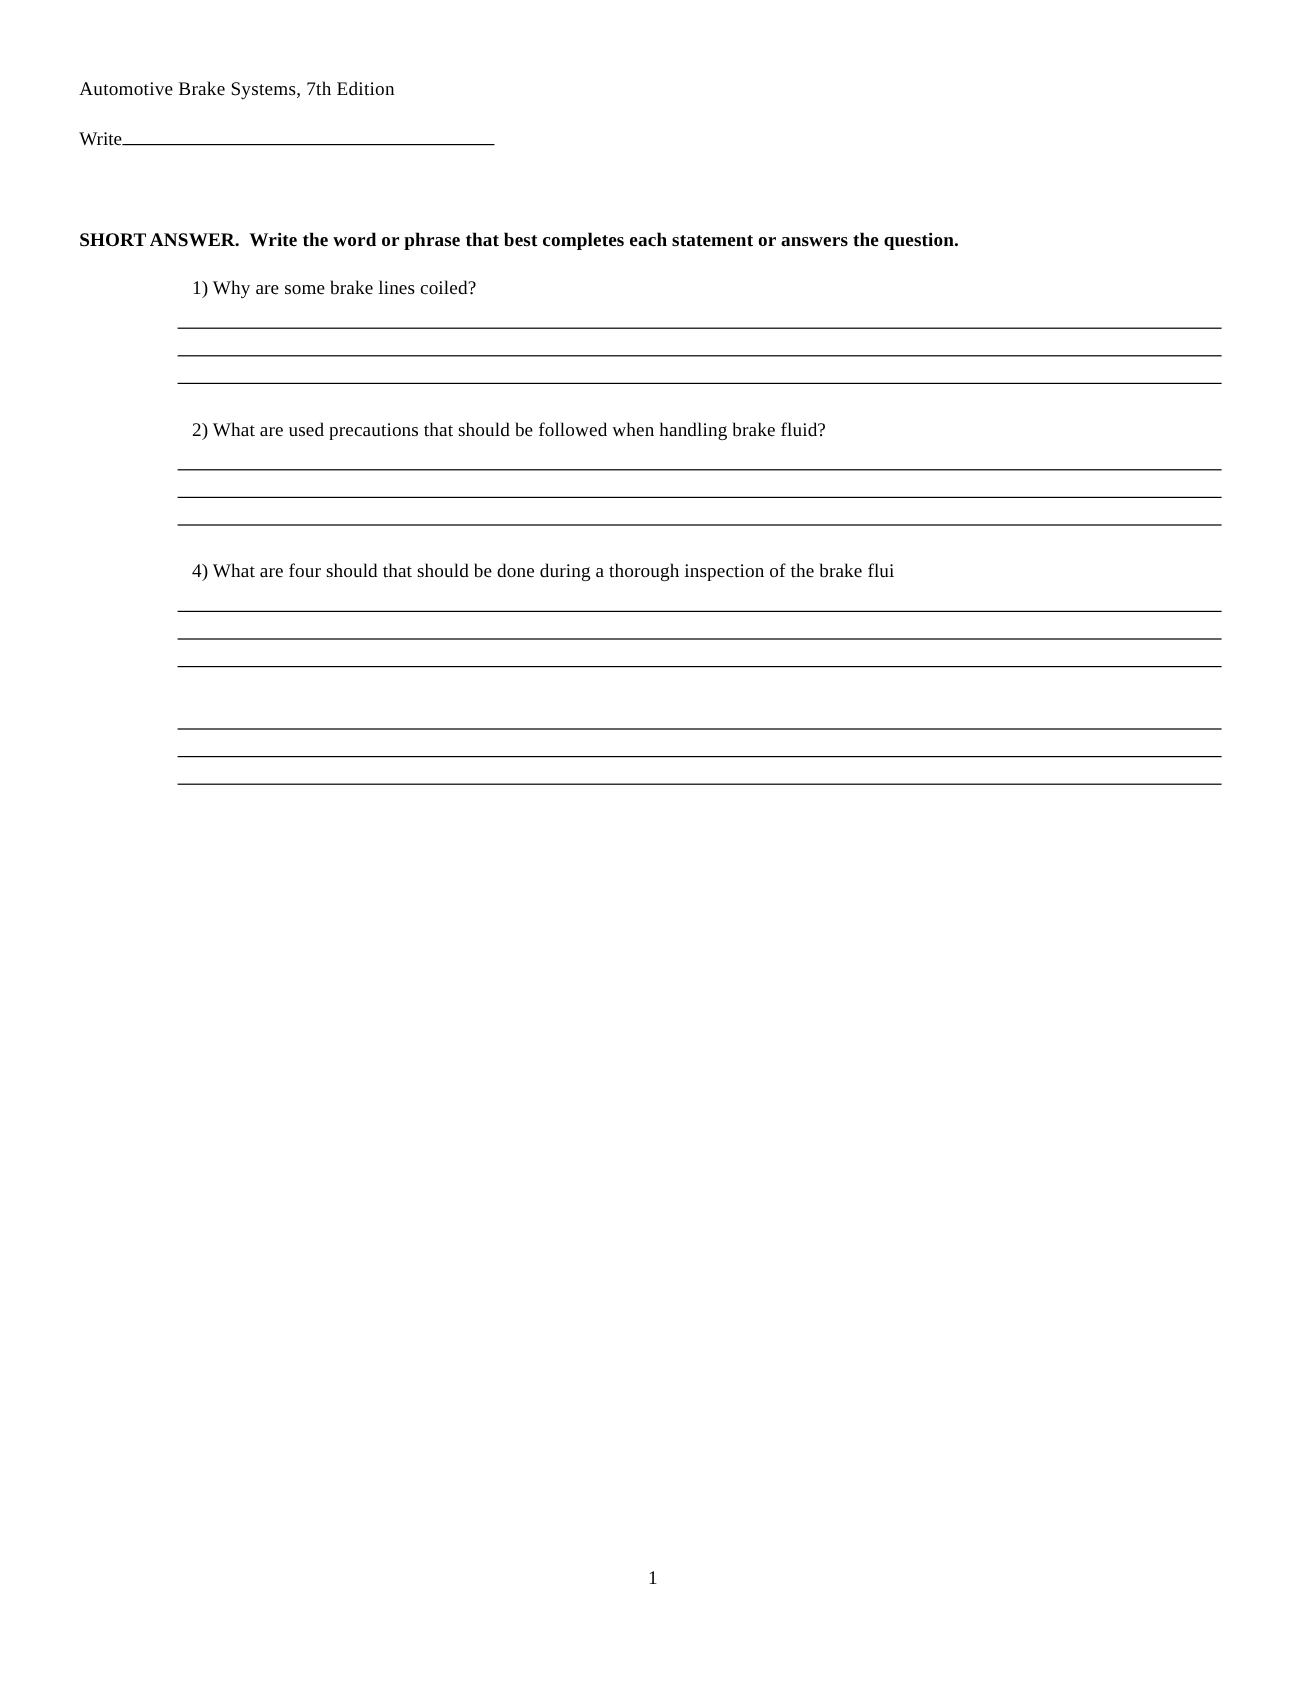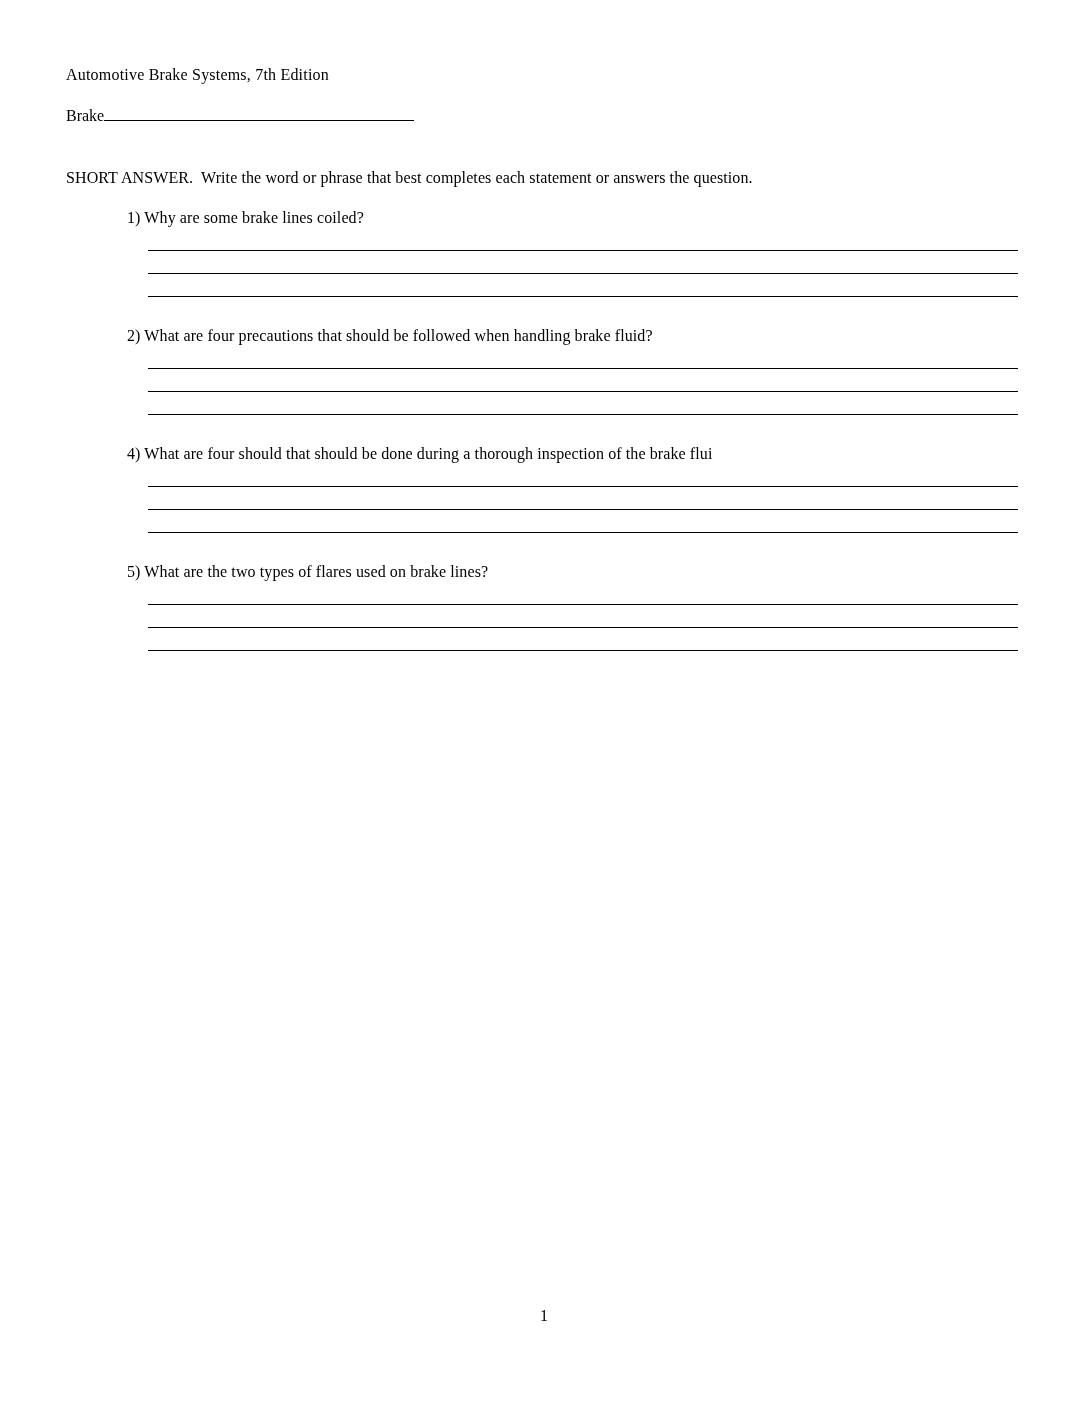--- a/index.html
+++ b/index.html
@@ -31,35 +31,35 @@
     white-space: nowrap;
   }
   .name-line {
     display: inline-block;
     width: 310px;
     height: 15px;
     border-bottom: 1px solid #000000;
     vertical-align: baseline;
   }
   .section-heading {
-    margin-top: 42px;
+    margin-top: 64px;
     line-height: 20px;
-    font-weight: normal;
+    font-weight: bold;
     white-space: pre-wrap;
     letter-spacing: 0.1px;
   }
   .question {
     margin-top: 20px;
     margin-bottom: 0;
   }
   .question + .question {
     margin-top: 29px;
   }
   .q-text {
-    margin-left: 61px;
+    margin-left: 94px;
     line-height: 20px;
     letter-spacing: 0.1px;
   }
   .answer-lines {
     margin-left: 82px;
     width: 870px;
   }
   .answer-line {
     height: 23px;
     box-sizing: border-box;
@@ -76,54 +76,53 @@
 </style>
 </head>
 <body>
 
 <div class="page">
 
   <div class="doc-header">
     <div>Automotive Brake Systems, 7th Edition</div>
   </div>
 
-  <div class="name-row"><span>Brake</span><span class="name-line"></span></div>
+  <div class="name-row"><span>Write</span><span class="name-line"></span></div>
 
   <div class="section-heading">SHORT ANSWER.  Write the word or phrase that best completes each statement or answers the question.</div>
 
   <section class="question">
     <div class="q-text"><span>1)</span> <span>Why are some brake lines coiled?</span></div>
     <div class="answer-lines">
       <div class="answer-line"></div>
       <div class="answer-line"></div>
       <div class="answer-line"></div>
     </div>
   </section>
 
   <section class="question">
-    <div class="q-text"><span>2)</span> <span>What are four precautions that should be followed when handling brake fluid?</span></div>
+    <div class="q-text"><span>2)</span> <span>What are used precautions that should be followed when handling brake fluid?</span></div>
     <div class="answer-lines">
       <div class="answer-line"></div>
       <div class="answer-line"></div>
       <div class="answer-line"></div>
     </div>
   </section>
 
 
   <section class="question">
     <div class="q-text"><span>4)</span> <span>What are four should that should be done during a thorough inspection of the brake flui</span></div>
     <div class="answer-lines">
       <div class="answer-line"></div>
       <div class="answer-line"></div>
       <div class="answer-line"></div>
     </div>
   </section>
 
   <section class="question">
-    <div class="q-text"><span>5)</span> <span>What are the two types of flares used on brake lines?</span></div>
     <div class="answer-lines">
       <div class="answer-line"></div>
       <div class="answer-line"></div>
       <div class="answer-line"></div>
     </div>
   </section>
 
 </div>
 
 <div class="page-number">1</div>

